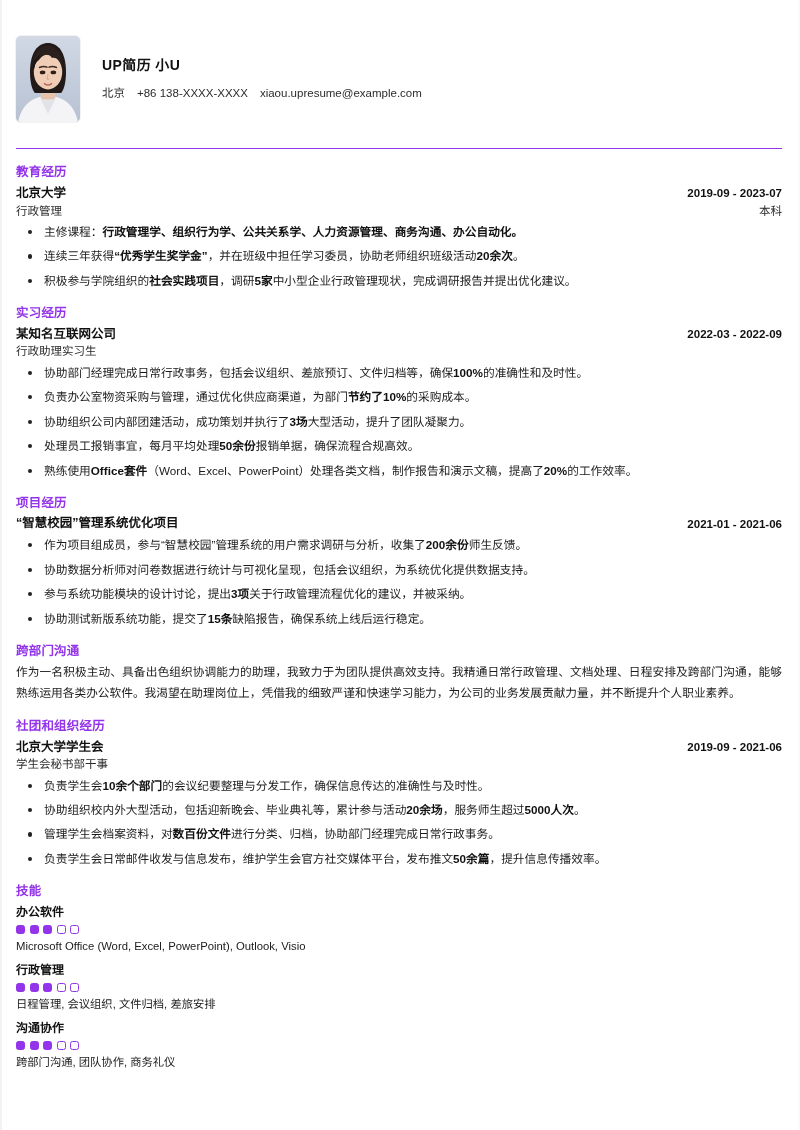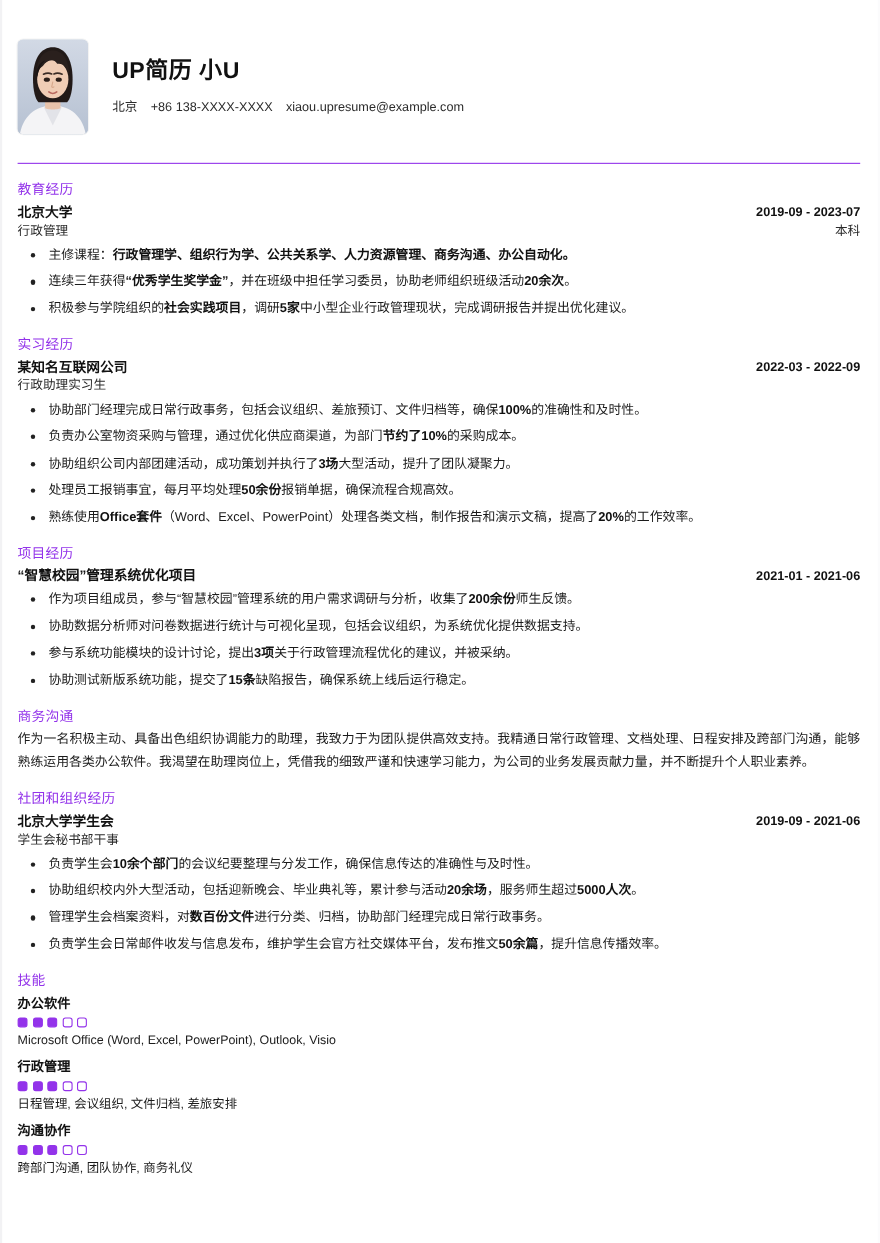--- a/index.html
+++ b/index.html
@@ -57,21 +57,21 @@
     box-shadow: 0 0 0 1px rgba(0,0,0,0.05);
   }
   .avatar svg { display: block; width: 100%; height: 100%; }
   .header-text {
     margin-left: 22px;
     display: flex;
     flex-direction: column;
     justify-content: center;
   }
   .name {
-    font-size: 21px;
+    font-size: 14px;
     font-weight: bold;
     letter-spacing: 0.4px;
     color: #111111;
     line-height: 1.25;
     margin: 0 0 12px 0;
   }
   .contact {
     font-size: 11.5px;
     color: #2b2b2b;
     line-height: 1.3;
@@ -86,21 +86,21 @@
     border-top: 1.6px solid #9333ea;
     margin: 26px 0 0 0;
     width: 100%;
   }
 
   
   .section { margin-top: 15px; }
   .section-title {
     color: #9333ea;
     font-size: 12.5px;
-    font-weight: normal;
+    font-weight: bold;
     line-height: 1.35;
     margin-bottom: 3px;
     letter-spacing: 0.2px;
   }
   .entry-head {
     display: flex;
     justify-content: space-between;
     align-items: flex-end;
     line-height: 1.5;
   }
@@ -289,21 +289,21 @@
         <ul class="bullets">
           <li><span>作为项目组成员，参与“智慧校园”管理系统的用户需求调研与分析，收集了</span><span class="b">200余份</span><span>师生反馈。</span></li>
           <li><span>协助数据分析师对问卷数据进行统计与可视化呈现，包括会议组织，为系统优化提供数据支持。</span></li>
           <li><span>参与系统功能模块的设计讨论，提出</span><span class="b">3项</span><span>关于行政管理流程优化的建议，并被采纳。</span></li>
           <li><span>协助测试新版系统功能，提交了</span><span class="b">15条</span><span>缺陷报告，确保系统上线后运行稳定。</span></li>
         </ul>
       </div>
     </div>
 
   <div class="section">
-    <div class="section-title">商务沟通</div>
+    <div class="section-title">跨部门沟通</div>
     <div class="summary-text">作为一名积极主动、具备出色组织协调能力的助理，我致力于为团队提供高效支持。我精通日常行政管理、文档处理、日程安排及跨部门沟通，能够熟练运用各类办公软件。我渴望在助理岗位上，凭借我的细致严谨和快速学习能力，为公司的业务发展贡献力量，并不断提升个人职业素养。</div>
   </div>
 
   <div class="section">
     <div class="section-title">社团和组织经历</div>
     <div id="clubs-host">
         <div class="entry-head">
           <span class="entry-org">北京大学学生会</span>
           <span class="entry-date">2019-09 - 2021-06</span>
         </div>

